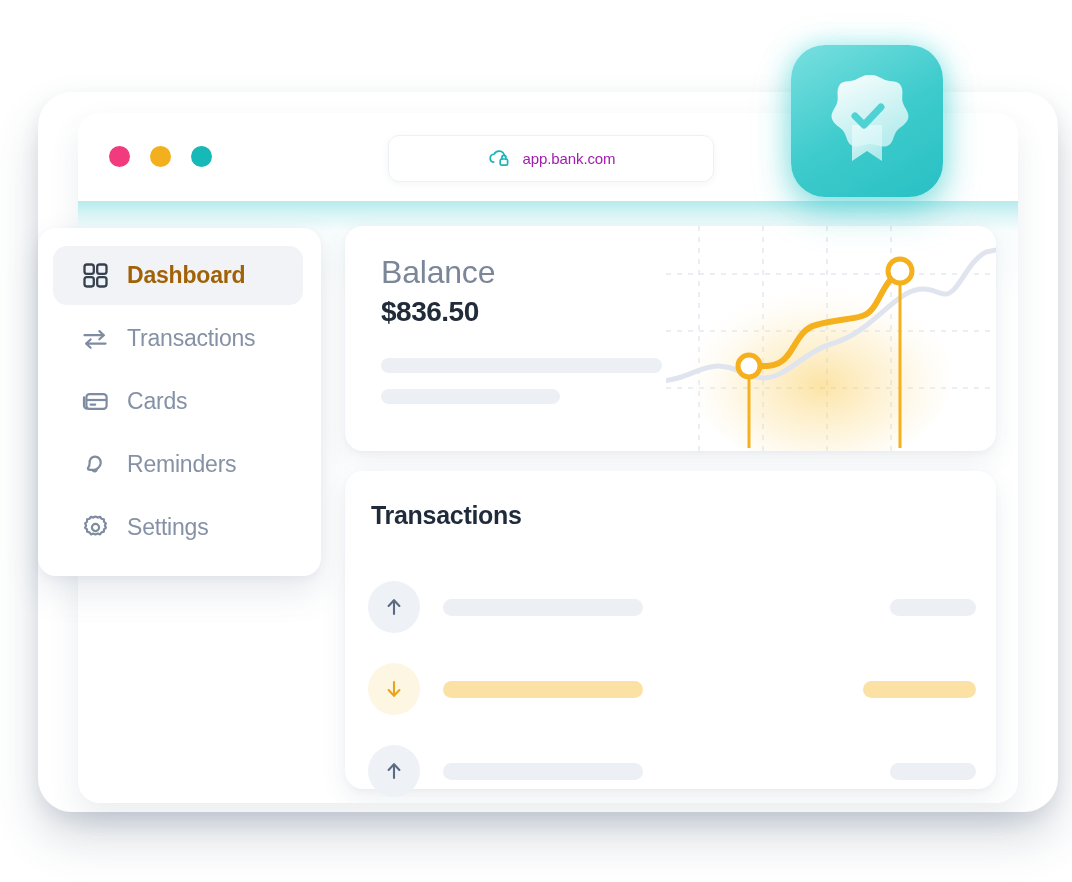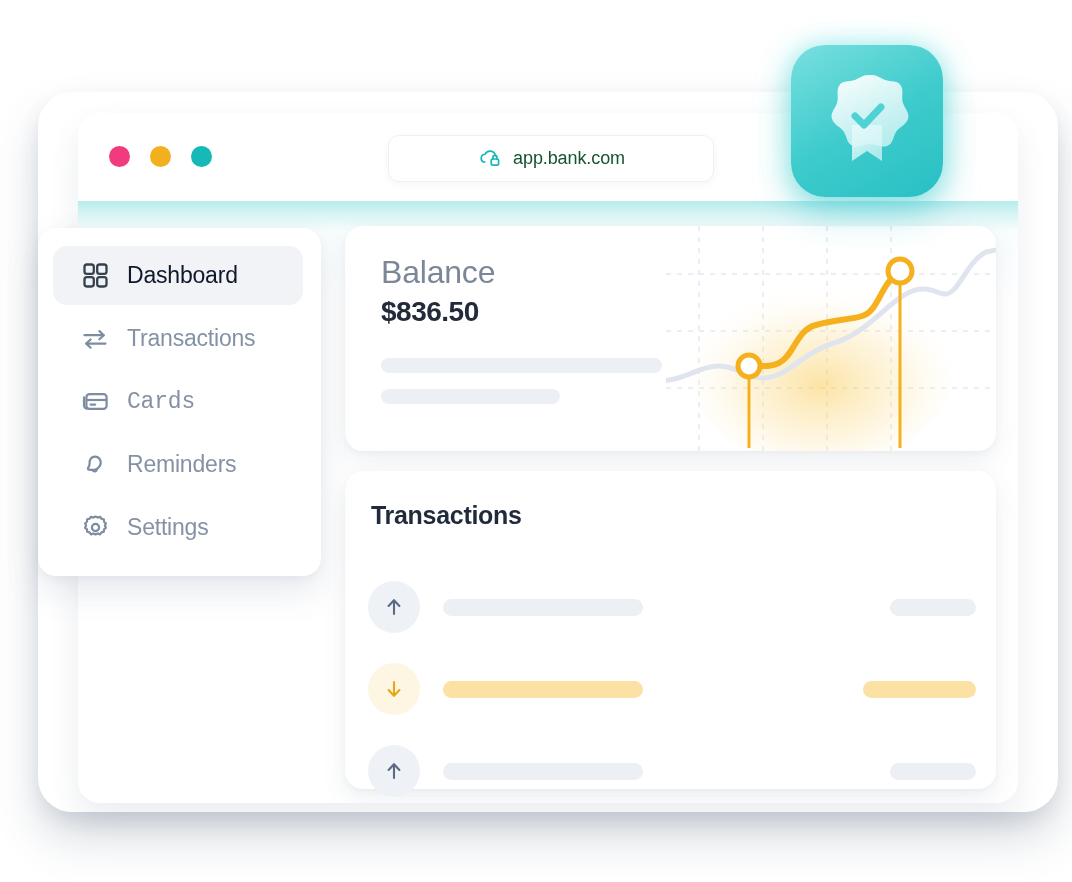--- a/index.html
+++ b/index.html
@@ -73,22 +73,22 @@
     background: #ffffff;
     border: 1px solid #edf1f5;
     border-radius: 11px;
     box-shadow: 0 2px 7px rgba(90, 110, 140, 0.07);
     display: flex;
     align-items: center;
     justify-content: center;
     gap: 10px;
   }
   #url-bar .url-text {
-    font-size: 18px;
-    color: #14532d;
+    font-size: 15px;
+    color: #a21caf;
     letter-spacing: -0.1px;
   }
 
   
   #toolbar-gradient {
     position: absolute;
     left: 0;
     top: 88px;
     width: 100%;
     height: 30px;
@@ -249,26 +249,26 @@
     justify-content: center;
     flex: 0 0 auto;
   }
   .nav-item .nav-label {
     margin-left: 17px;
     font-size: 23px;
     color: #8591a5;
     letter-spacing: -0.2px;
   }
   .nav-item.active .nav-label {
-    color: #0f172a;
-    font-weight: normal;
+    color: #a16207;
+    font-weight: bold;
   }
   #nav-0 { top: 18px; }
   #nav-1 { top: 81px; }
-  #nav-2 { top: 144px; font-family: Liberation Mono, monospace; }
+  #nav-2 { top: 144px; }
   #nav-3 { top: 207px; }
   #nav-4 { top: 270px; }
 
   
   #verified-badge {
     position: absolute;
     left: 791px;
     top: 45px;
     width: 152px;
     height: 152px;

